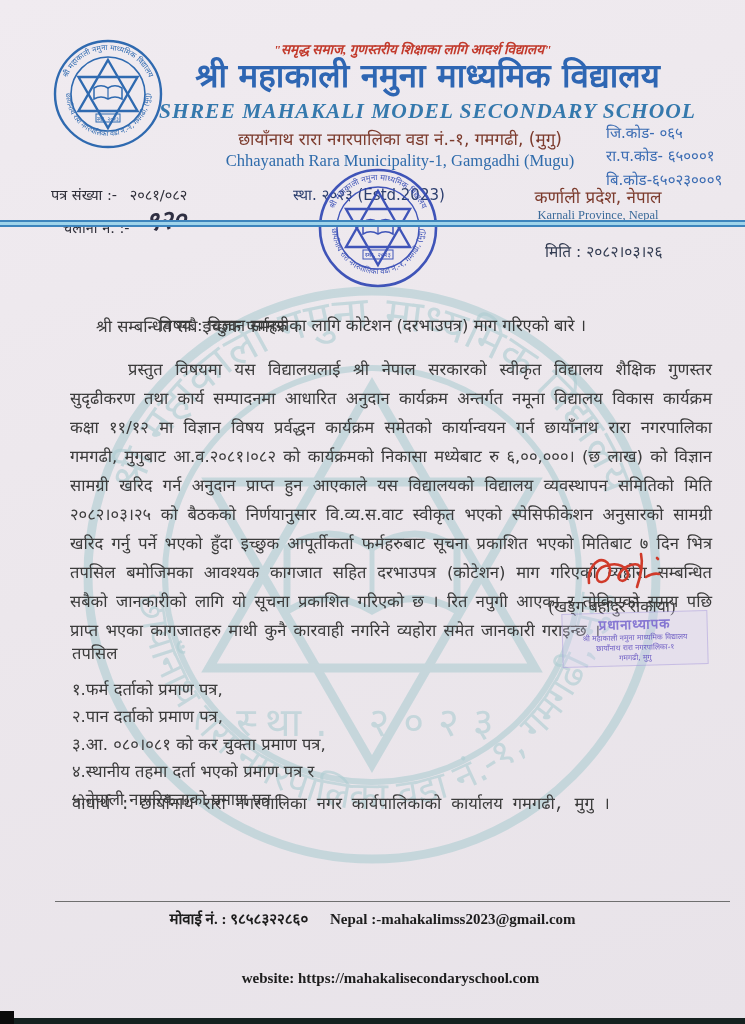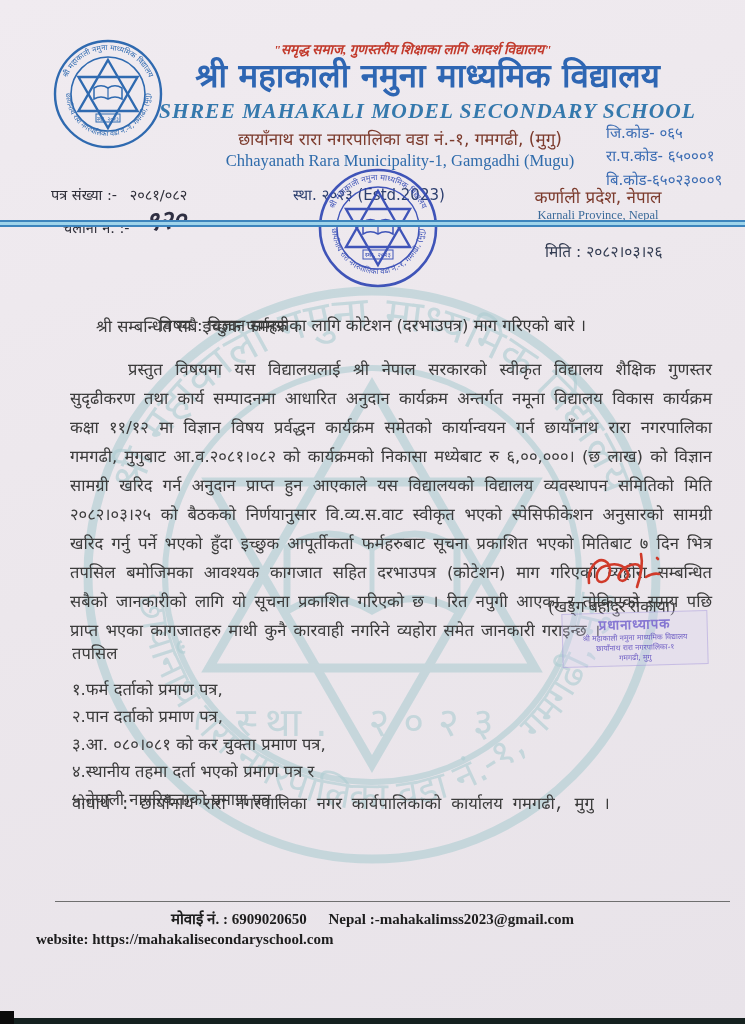--- a/index.html
+++ b/index.html
@@ -51,21 +51,21 @@
   .stamp-l1{font-size:13.5px;font-weight:bold;color:#8576d2;letter-spacing:1px;}
   .stamp-sm{font-size:7.5px;color:#6f5fc4;line-height:1.35;}
   .schedule{left:72px;top:640px;font-size:16.5px;font-family:"DejaVu Sans",sans-serif;}
   .schedule div{line-height:27.5px;}
   .schedule .sch-title{margin-bottom:8px;}
   .cc-line{left:72px;top:791px;font-size:16.5px;font-family:Liberation Mono, monospace;}
   
   .footer-rule{left:55px;right:15px;top:901px;border-top:1.5px solid #6f6f6f;height:0;}
   .footer-1{left:0;right:0;top:908px;text-align:center;font-size:15px;font-weight:bold;color:#1d1d1d;}
   .footer-1 span{margin:0 9px;}
-  .footer-2{left:0;right:0;top:931px;font-size:15px;font-weight:bold;color:#1d1d1d;padding-left:36px;}
+  .footer-2{left:0;right:0;top:970px;text-align:center;font-size:15px;font-weight:bold;color:#1d1d1d;padding-left:36px;}
   .bottom-strip{left:0;right:0;bottom:0;height:6px;background:#15211f;}
   .bottom-nub{left:0;bottom:0;width:14px;height:13px;background:#0b0b0b;}
 </style>
 </head>
 <body>
 
 <div class="page">
 
   <svg class="abs watermark" viewBox="0 0 618 618" fill="none">
     <g stroke="#aecdd2" opacity="0.60">
@@ -187,21 +187,21 @@
     <div>२.पान दर्ताको प्रमाण पत्र,</div>
     <div>३.आ. ०८०।०८१ को कर चुक्ता प्रमाण पत्र,</div>
     <div>४.स्थानीय तहमा दर्ता भएको प्रमाण पत्र र</div>
     <div>५.नेपाली नागरिकताको प्रमाण पत्र ।</div>
   </div>
 
   <div class="abs cc-line">वोधार्थ : छायाँनाथ रारा नगरपालिका नगर कार्यपालिकाको कार्यालय गमगढी, मुगु ।</div>
 
   <div class="abs footer-rule"></div>
   <div class="abs footer-1">
-    <span>मोवाई नं. : 6909020650</span>
+    <span>मोवाई नं. : ९८५८३२२८६०</span>
     <span>Nepal :-mahakalimss2023@gmail.com</span>
   </div>
   <div class="abs footer-2">website: https://mahakalisecondaryschool.com</div>
 
   <div class="abs bottom-strip"></div>
   <div class="abs bottom-nub"></div>
 
 </div>
 
 </body></html>

